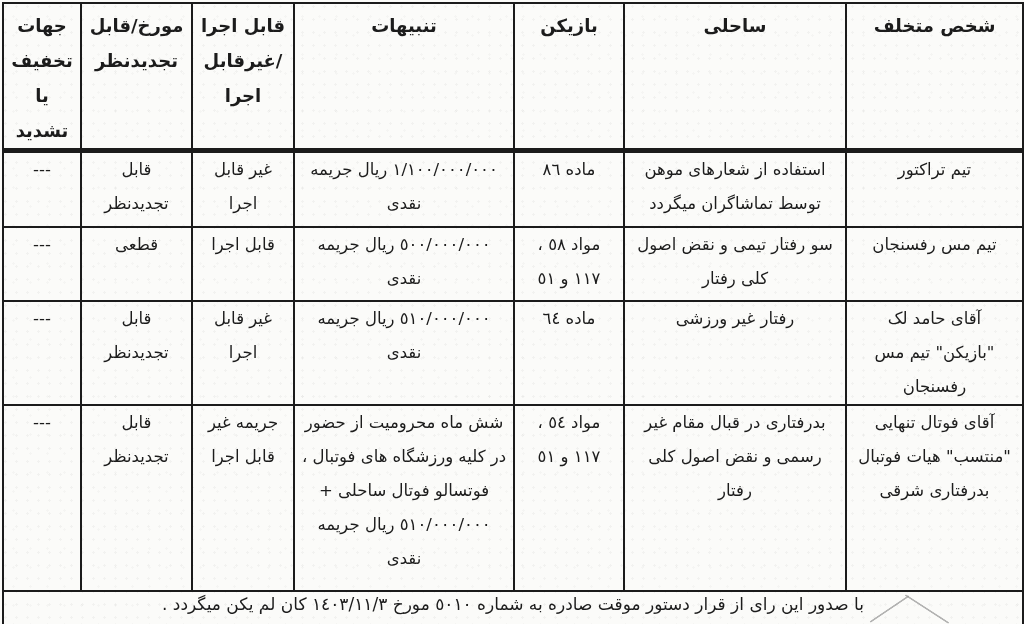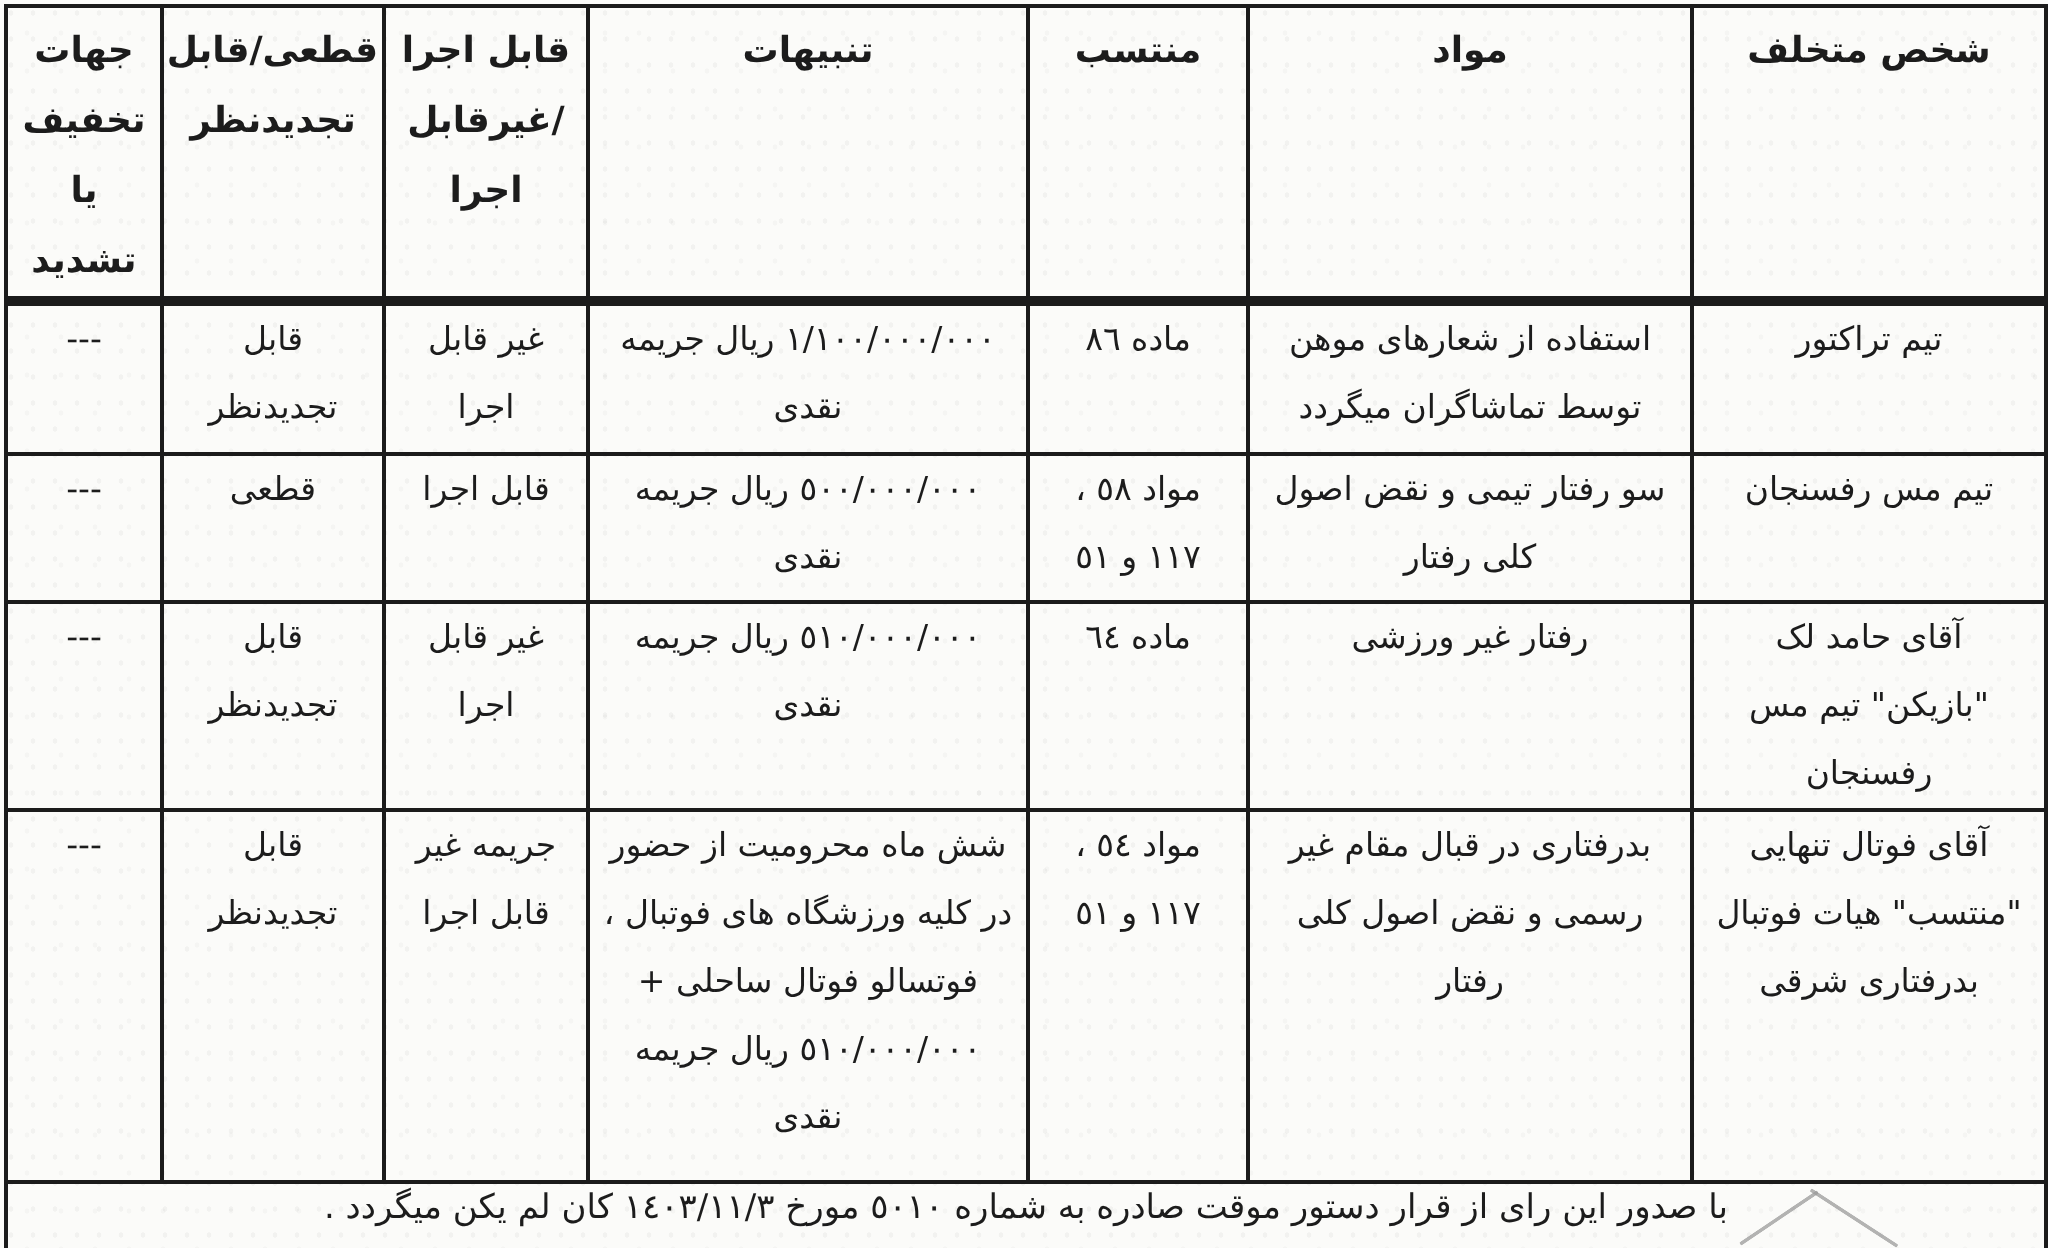--- a/index.html
+++ b/index.html
@@ -79,35 +79,35 @@
       <col style="width:111px">
       <col style="width:78px">
     </colgroup>
 
     <tbody>
         <tr class="header-row">
       <th>
             <div class="ln">شخص متخلف</div>
           </th>
       <th>
-            <div class="ln">مواد</div>
-          </th>
-      <th>
-            <div class="ln">منتسب</div>
+            <div class="ln">ساحلی</div>
+          </th>
+      <th>
+            <div class="ln">بازیکن</div>
           </th>
       <th>
             <div class="ln">تنبیهات</div>
           </th>
       <th>
             <div class="ln">قابل اجرا</div>
             <div class="ln">/غیرقابل</div>
             <div class="ln">اجرا</div>
           </th>
       <th>
-            <div class="ln">قطعی/قابل</div>
+            <div class="ln">مورخ/قابل</div>
             <div class="ln">تجدیدنظر</div>
           </th>
       <th>
             <div class="ln">جهات</div>
             <div class="ln">تخفیف</div>
             <div class="ln">یا</div>
             <div class="ln">تشدید</div>
           </th>
     </tr>
 

